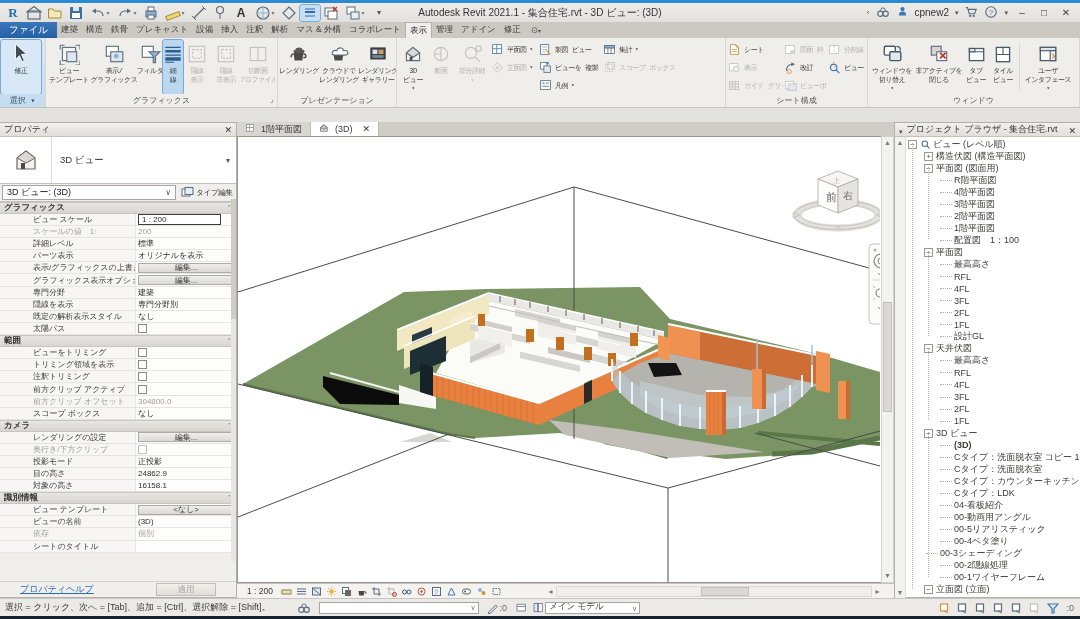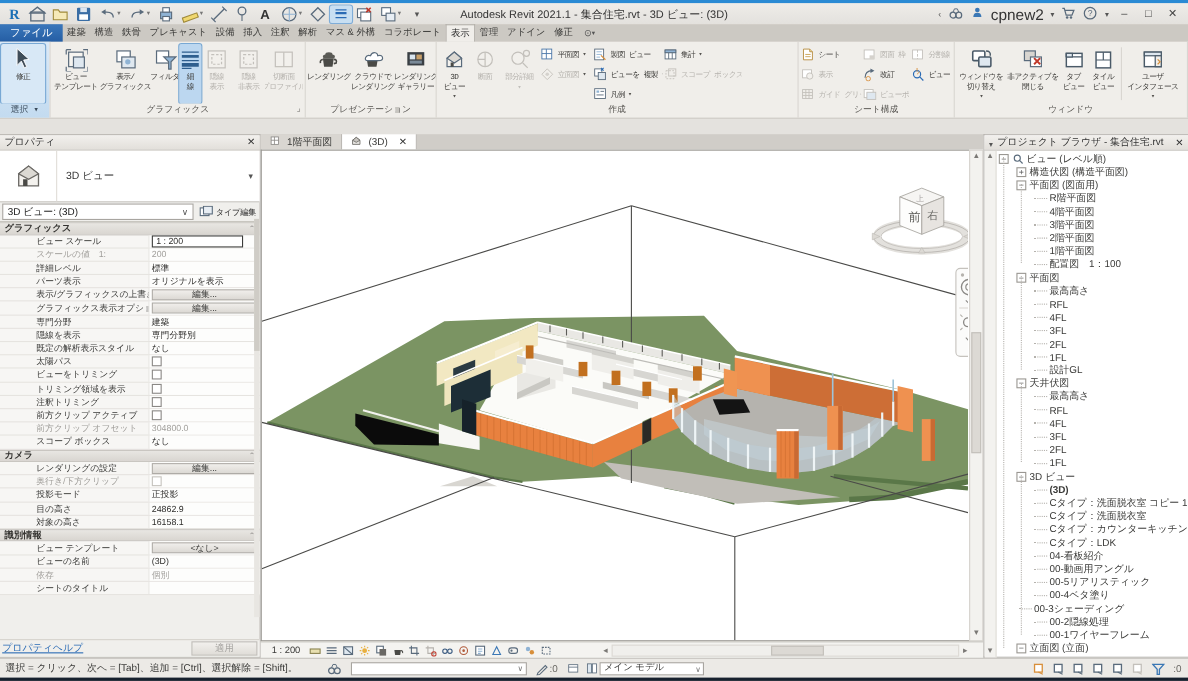--- a/index.html
+++ b/index.html
@@ -11,21 +11,21 @@
   
   #bluestrip { left:0; top:0; width:1080px; height:3px; background:#2a8ad4; }
   #titlebar { left:0; top:3px; width:1080px; height:19px;
     background:linear-gradient(#eeecE9,#e3e1dd); display:flex; align-items:center; }
   #qat { display:flex; align-items:center; gap:1px; padding-left:3px; }
   .qbtn { width:20px; height:16px; display:flex; align-items:center; justify-content:center; border-radius:2px; }
   .qbtn.hl { background:#c8dff2; outline:1px solid #7fadd8; }
   .qbtn.grp { width:26px; }
   #title-text { position:absolute; left:0; right:0; text-align:center; font-size:10px; color:#333; pointer-events:none; }
   #tb-right { margin-left:auto; display:flex; align-items:center; gap:6px; padding-right:6px; position:relative; }
-  #tb-right .txt { font-size:14px; color:#333; }
+  #tb-right .txt { font-size:10px; color:#333; }
   .winbtn { width:16px; height:14px; display:flex; align-items:center; justify-content:center; color:#444; font-size:10px; }
 
   
   #tabrow { left:0; top:22px; width:1080px; height:16px; background:#ccc9c3; display:flex; align-items:stretch; }
   #filetab { width:57px; background:linear-gradient(#3a77bb,#255ea4); color:#fff; font-size:9.5px;
     display:flex; align-items:center; justify-content:center; }
   .rtab { padding:0 4px; display:flex; align-items:center; font-size:8.5px; color:#3a3a38; }
   .rtab.active { background:#f0eeea; border:1px solid #b3b0aa; border-bottom:none; color:#222; }
   .rtab.ovf { padding:0 6px; color:#555; }
 
@@ -79,21 +79,21 @@
   .prow .pv { flex:1; display:flex; align-items:center; padding:0 2px; background:#fdfdfc; color:#2e2d2b; position:relative; white-space:nowrap; }
   .prow.dis .pl, .prow.dis .pv { color:#a09e9a; }
   .pv .editbtn { flex:1; height:10px; background:linear-gradient(#f0eeeb,#dcd9d4); border:1px solid #aeaba6;
      font-size:8px; color:#3a3a38; display:flex; align-items:center; justify-content:center; }
   .pv .inputbox { flex:1; height:11px; background:#fff; border:1px solid #3c3c3a; display:flex; align-items:center; padding:0 3px; margin-right:13px; }
   .pv .chk { width:9px; height:9px; border:1px solid #8a8885; background:#fff; position:relative; }
   .pv .chk.on:after { content:"✓"; position:absolute; left:0; top:-2px; font-size:9px; color:#333; }
   .prow.dis .chk { border-color:#c5c2bd; }
   #prop-scroll { position:absolute; right:0; top:76px; width:5px; bottom:36px; background:#e8e6e2; }
   #prop-scroll .thumb { position:absolute; top:0; width:5px; height:120px; background:#cfccc6; }
-  #prop-bottom { position:absolute; left:0; bottom:0; width:100%; height:16px; display:flex; align-items:center; padding:0 2px; background:#f0efec; border-top:1px solid #d5d2cd; }
+  #prop-bottom { position:absolute; left:0; bottom:0; width:100%; height:16px; display:flex; align-items:center; padding:0 20px; background:#f0efec; border-top:1px solid #d5d2cd; }
   #prop-help { color:#2a6bb5; text-decoration:underline; font-size:9px; }
   #apply-btn { margin-left:auto; width:60px; height:13px; background:linear-gradient(#f2f0ed,#e0ddd8); border:1px solid #c0bdb8;
      color:#a5a3a0; font-size:8.5px; display:flex; align-items:center; justify-content:center; }
 
   
   #center { left:237px; top:0; width:657px; height:490px; }
   #vtabs { position:absolute; left:0; top:14px; width:100%; height:14px; background:#d0cdc8; display:flex; align-items:stretch; }
   .vtab { display:flex; align-items:center; gap:4px; padding:0 8px; font-size:9px; color:#3a3a38; background:#d9d6d1; border-right:1px solid #bcb9b4; }
   .vtab.active { background:#fff; }
   .vtab .vclose { margin-left:6px; color:#333; }
@@ -524,21 +524,20 @@
               <svg width="13" height="13" viewBox="0 0 16 16">
                 <rect x="3" y="4" width="9" height="9" fill="none" stroke="#c3c0bb" stroke-dasharray="2 1.5"></rect>
                 <rect x="6" y="2" width="8" height="8" fill="none" stroke="#c3c0bb"></rect>
               </svg>
             </span>
             <span class="slabel">スコープ ボックス</span>
           </div>
           <div class="smallbtn"></div>
         </div>
       </div>
-      <div class="glabel">作成</div>
     </div>
     <div class="rgroup" style="width: 142px;">
       <div class="items">
         <div class="smallcol" style="width: 56px;">
           <div class="smallbtn">
             <span style="display:flex">
               <svg width="13" height="13" viewBox="0 0 16 16">
                 <path d="M3 2 h7 l3 3 v9 H3 Z" fill="#fff" stroke="#b58a3a"></path>
                 <path d="M10 2 v3 h3" fill="#f0dca0" stroke="#b58a3a"></path>
                 <path d="M5 8 h6 M5 10.5 h6" stroke="#c8a050"></path>
@@ -766,20 +765,24 @@
           <span class="pl">既定の解析表示スタイル</span>
           <span class="pv">
             <span>なし</span>
           </span>
         </div>
         <div class="prow">
           <span class="pl">太陽パス</span>
           <span class="pv">
             <span class="chk"></span>
           </span>
+        </div>
+        <div class="psec">
+          <span>範囲</span>
+          <span class="pin">⌃</span>
         </div>
         <div class="prow">
           <span class="pl">ビューをトリミング</span>
           <span class="pv">
             <span class="chk"></span>
           </span>
         </div>
         <div class="prow">
           <span class="pl">トリミング領域を表示</span>
           <span class="pv">

